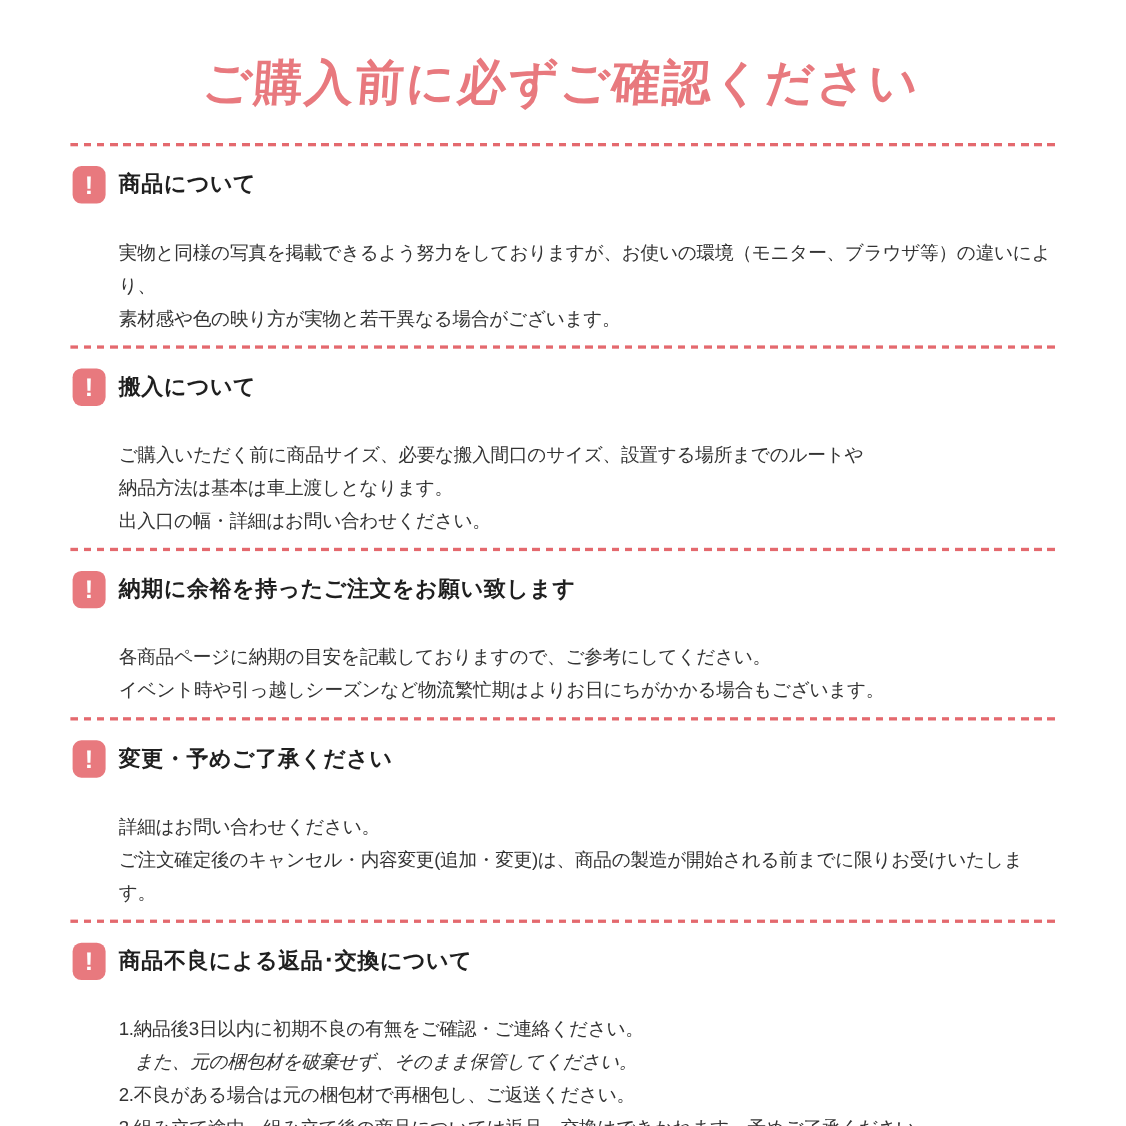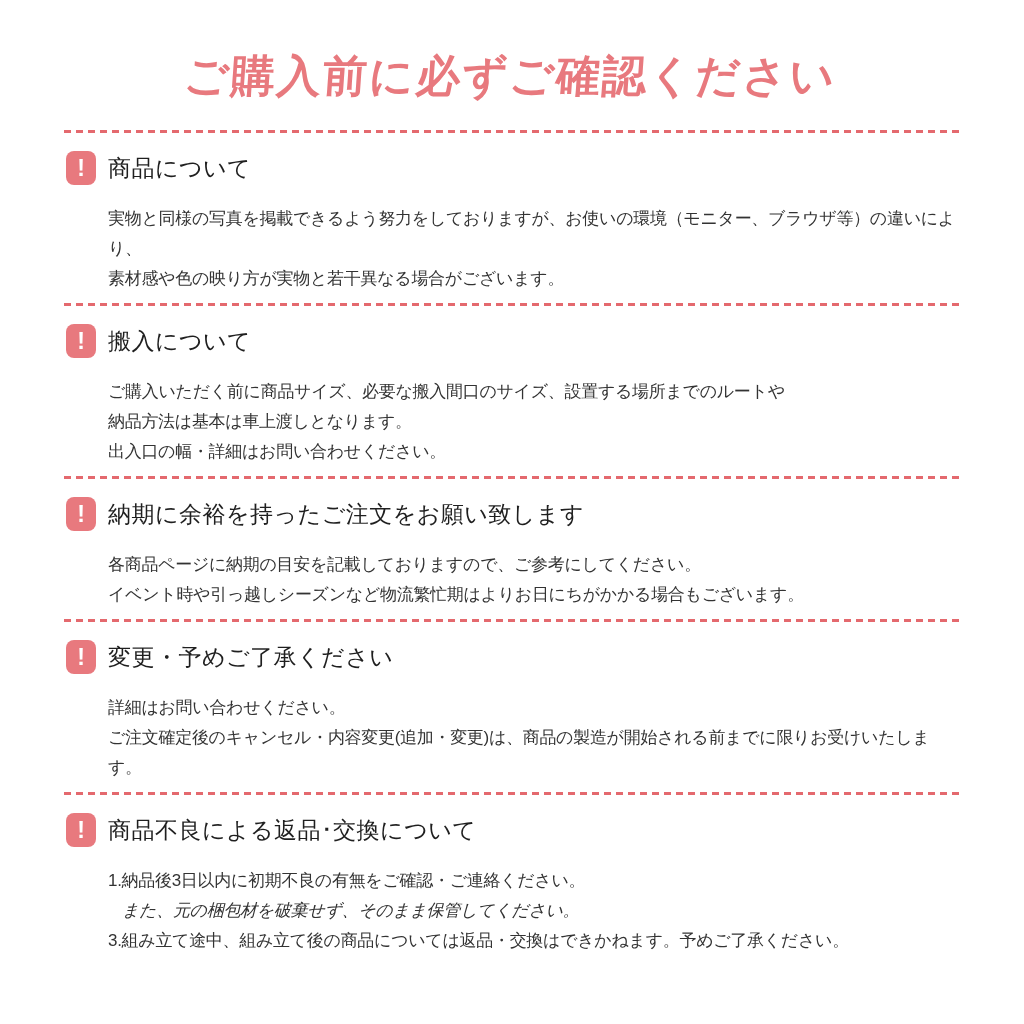--- a/index.html
+++ b/index.html
@@ -30,24 +30,24 @@
     background:repeating-linear-gradient(to right,var(--dash) 0 7px,transparent 7px 12px);
   }
   .sec{padding:17px 0 9px 0;}
   .sec-head{display:flex;align-items:center;gap:12px;margin-left:2px;}
   .icon{
     width:30px;height:34px;border-radius:8px;background:var(--accent);
     display:flex;align-items:center;justify-content:center;flex:0 0 auto;
   }
   .excl{color:#ffffff;font-size:23px;font-weight:bold;line-height:1;}
   .sec-title{
-    margin:0;font-size:23px;line-height:36px;font-weight:400;
+    margin:0;font-size:20px;line-height:36px;font-weight:700;
     color:var(--heading-text);letter-spacing:0.5px;
   }
-  .sec-body{margin-top:18px;padding-left:44px;}
+  .sec-body{margin-top:29px;padding-left:44px;}
   .sec-body p{
     margin:0;font-size:17px;line-height:30px;
     letter-spacing:-0.3px;color:var(--body-text);
   }
   .sec-body p.indent{padding-left:14px;font-style:italic;}
 </style>
 </head>
 <body>
 
 <div class="page">
@@ -120,17 +120,18 @@
   <section class="sec">
     <div class="sec-head">
       <span class="icon">
           <span class="excl">!</span>
         </span>
       <h2 class="sec-title">商品不良による返品･交換について</h2>
     </div>
     <div class="sec-body">
       <p>1.納品後3日以内に初期不良の有無をご確認・ご連絡ください。</p>
       <p class="indent">また、元の梱包材を破棄せず、そのまま保管してください。</p>
+      <p>2.不良がある場合は元の梱包材で再梱包し、ご返送ください。</p>
       <p>3.組み立て途中、組み立て後の商品については返品・交換はできかねます。予めご了承ください。</p>
     </div>
   </section>
 
 </div>
 
 </body></html>

